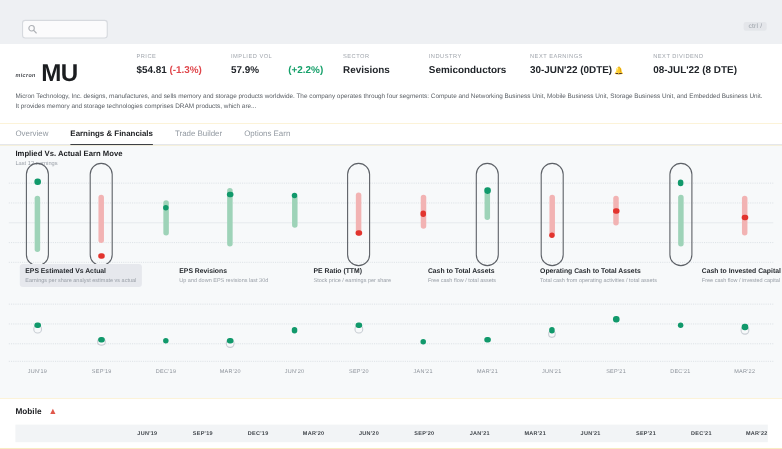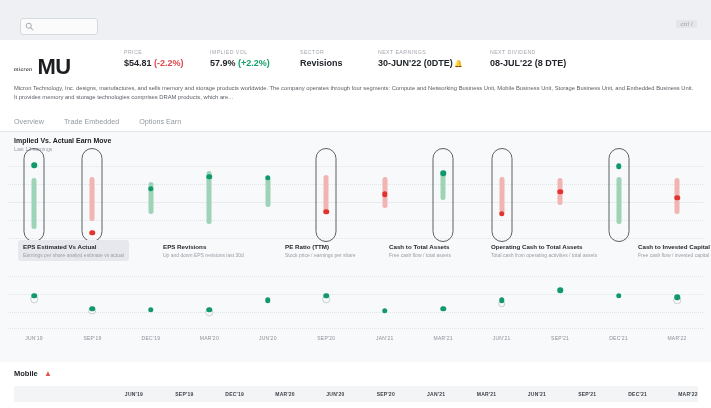--- a/index.html
+++ b/index.html
@@ -26,21 +26,21 @@
   .hdr-row{position:absolute;left:14px;top:8px;display:flex;align-items:flex-end;height:30px;}
   .logo-mark{font-size:5px;color:#4a4d52;letter-spacing:.3px;transform:skewX(-8deg);
     margin-bottom:6px;margin-right:5px;font-weight:700;}
   .ticker{font-size:22px;font-weight:700;color:#1b1d20;letter-spacing:-0.5px;line-height:22px;}
 
   .stats{position:absolute;left:124px;top:9px;display:flex;}
   .stat{margin-right:18px;}
   .stat-label{font-size:5.2px;color:#a2a7ae;letter-spacing:.45px;text-transform:uppercase;margin-bottom:3px;}
   .stat-value{font-size:9px;font-weight:700;color:#22262b;white-space:nowrap;}
   .chg-neg{color:#e0474c;font-weight:700;}
-  .chg-pos{color:#15a06a;font-weight:700;}
+  .chg-pos{color:#15a06a;font-weight:700;margin-left:24px;}
   .stat-w1{min-width:68px;}
   .stat-w2{min-width:72px;}
   .stat-w3{min-width:60px;}
   .stat-w4{min-width:74px;}
   .stat-w5{min-width:86px;}
   .stat-w6{min-width:94px;}
   .bell{display:inline-block;font-size:7px;color:#9aa0a8;margin-left:2px;}
 
   .descr{position:absolute;left:14px;top:44px;width:684px;font-size:5.8px;line-height:9px;color:#5b6066;}
 
@@ -114,45 +114,50 @@
   </div>
 
   <div class="header-card">
     <div class="hdr-row">
       <div class="logo-mark">micron</div>
       <div class="ticker">MU</div>
     </div>
     <div class="stats" id="stats-strip">
         <div class="stat stat-w1">
           <div class="stat-label">PRICE</div>
-          <div class="stat-value">$54.81<span class="chg-neg"> (-2.2%)</span></div>
+          <div class="stat-value">$54.81<span class="chg-neg"> (-1.3%)</span></div>
         </div>
         <div class="stat stat-w2">
           <div class="stat-label">IMPLIED VOL</div>
           <div class="stat-value">57.9%<span class="chg-pos"> (+2.2%)</span></div>
         </div>
         <div class="stat stat-w3">
           <div class="stat-label">SECTOR</div>
           <div class="stat-value">Revisions</div>
         </div>
+        <div class="stat stat-w4">
+          <div class="stat-label">INDUSTRY</div>
+          <div class="stat-value">Semiconductors</div>
+        </div>
         <div class="stat stat-w6">
           <div class="stat-label">NEXT EARNINGS</div>
           <div class="stat-value">30-JUN'22 (0DTE)<span class="bell"> 🔔</span></div>
         </div>
         <div class="stat stat-w6">
           <div class="stat-label">NEXT DIVIDEND</div>
           <div class="stat-value">08-JUL'22 (8 DTE)</div>
         </div>
       </div>
     <div class="descr">Micron Technology, Inc. designs, manufactures, and sells memory and storage products worldwide. The company operates through four segments: Compute and Networking Business Unit, Mobile Business Unit, Storage Business Unit, and Embedded Business Unit. It provides memory and storage technologies comprises DRAM products, which are...</div>
   </div>
 
   <div class="tabs" id="tab-bar">
       <div class="tab">Overview</div>
-      <div class="tab">Trade Embedded</div>
+      <div class="tab active">Earnings &amp; Financials</div>
+      <div class="tab">Trade Builder</div>
       <div class="tab">Options Earn</div>
     </div>
 
   <div class="panel">
     <div class="panel-title">Implied Vs. Actual Earn Move</div>
     <div class="panel-sub">Last 12 earnings</div>
 
     <div class="plot-upper" id="plot-upper">
       <div class="grid-line" style="top:14px"></div>
       <div class="grid-line" style="top:32px"></div>

